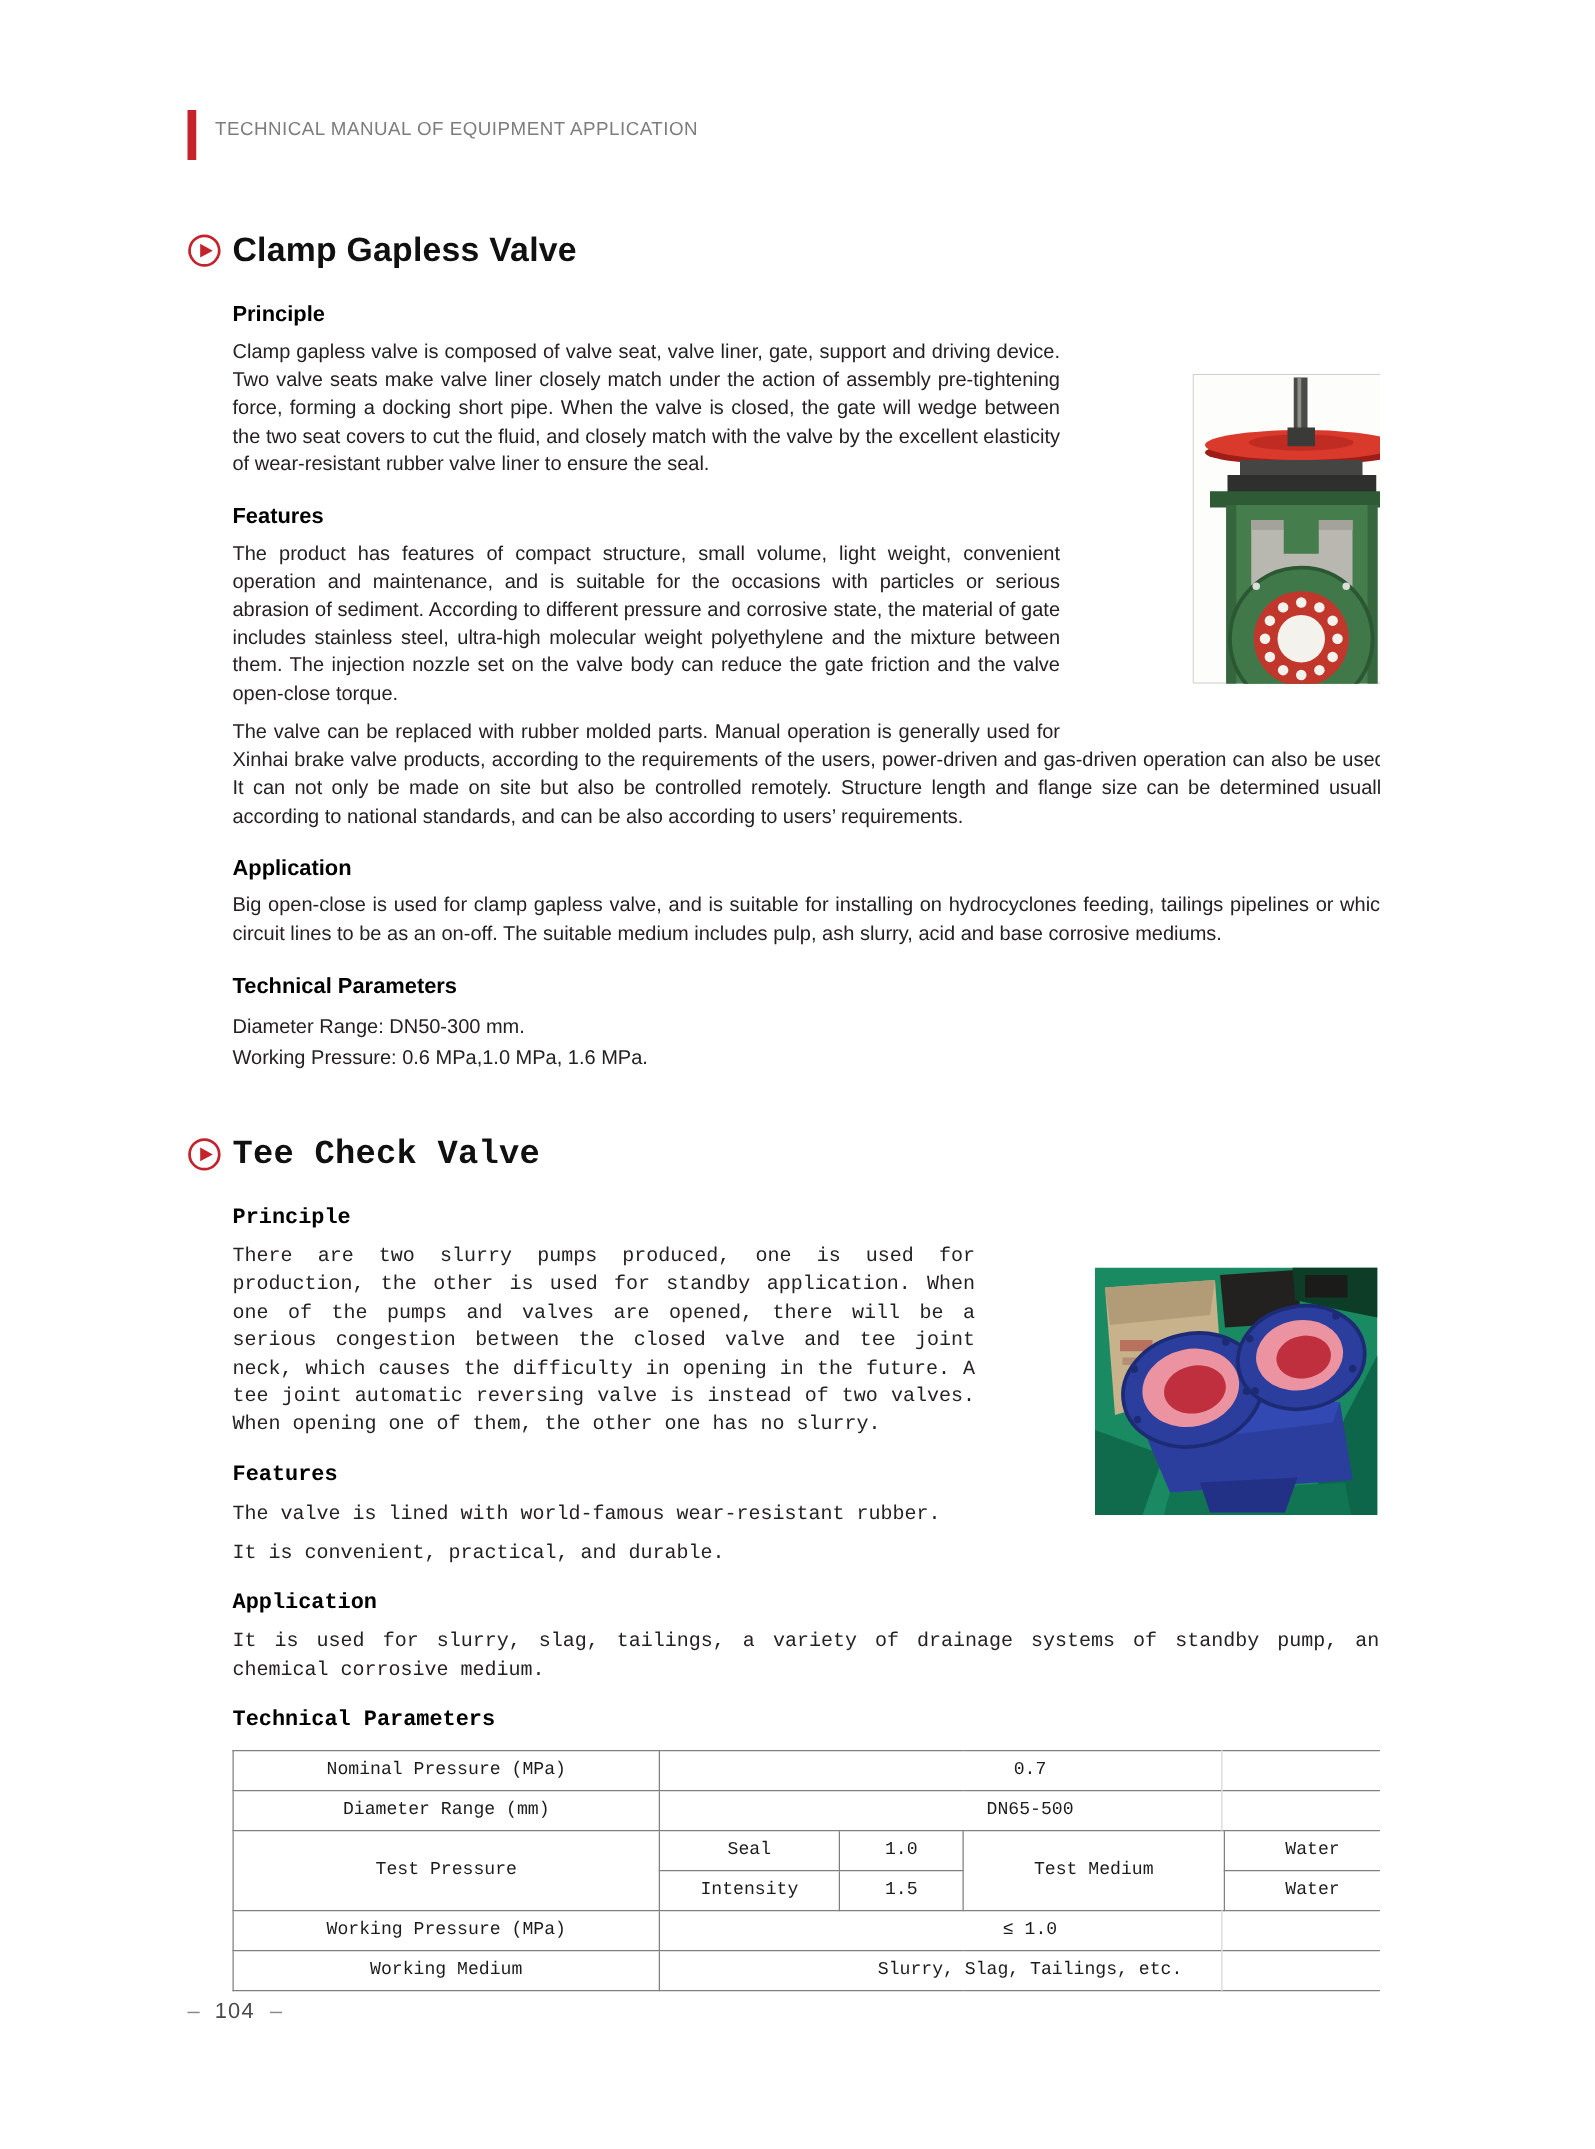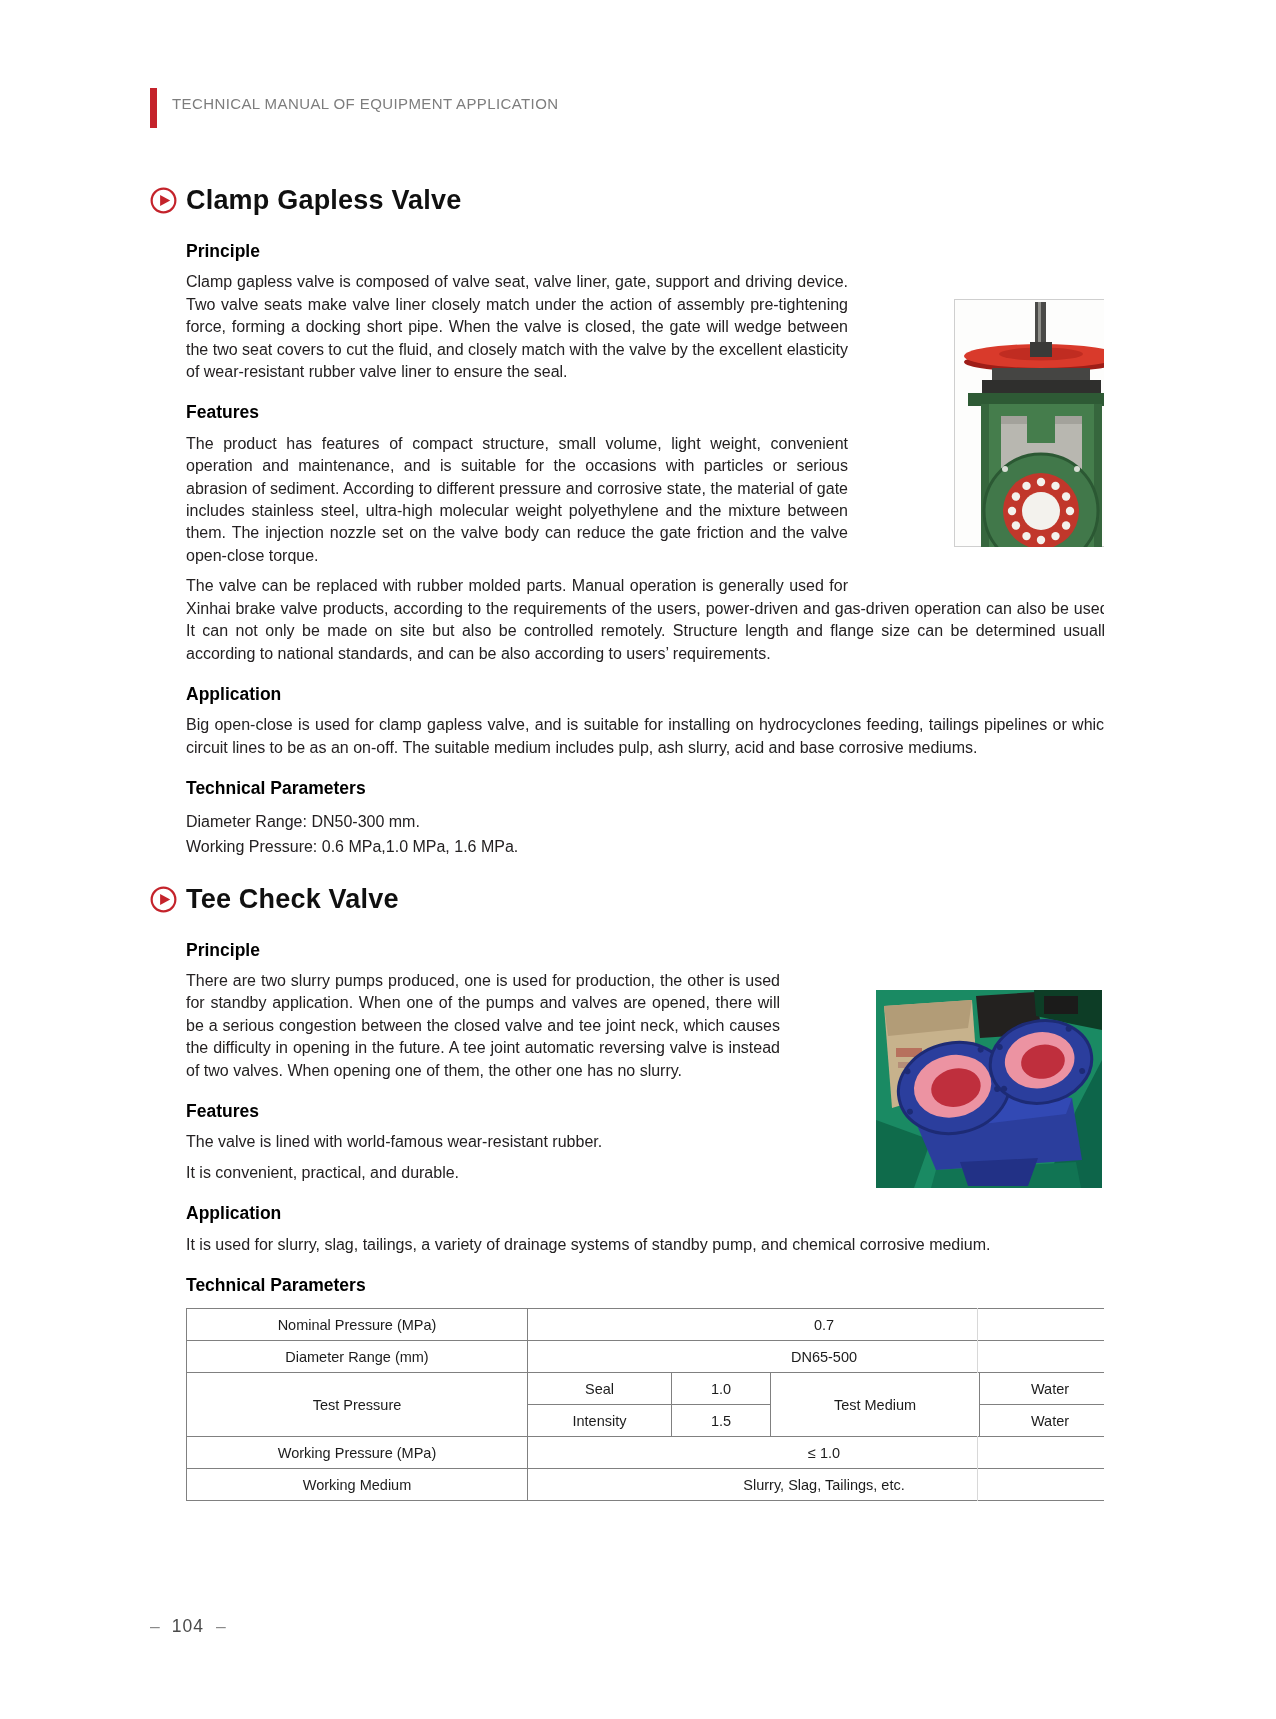--- a/index.html
+++ b/index.html
@@ -23,31 +23,31 @@
   .section-body h3 { font-size:17.5px; font-weight:bold; color:#000; margin:18px 0 9px 0; text-align:left; }
   .section-body h3.first { margin-top:24px; }
   .section-body p { margin:0 0 8px 0; }
 
   .photo-float-clamp { float:right; width:176px; height:248px; margin:28px -17px 40px 106px; }
   .photo-float-tee   { float:right; width:226px; height:198px; margin:20px 11px 16px 96px; }
   .photo-float-clamp svg, .photo-float-tee svg { display:block; width:100%; height:100%; }
 
   .tech-lines p { margin:0; line-height:25px; text-align:left; }
 
-  .section-tee { margin-top:25px; }
+  .section-tee { margin-top:50px;font-family:Liberation Mono, monospace; }
 
   
   .params-table { border-collapse:collapse; width:934px; margin-top:12px;
                   font-size:14.5px; color:#1c1c1c; table-layout:fixed; }
   .params-table td { border:1.5px solid #808080; text-align:center; vertical-align:middle;
                      padding:3px 20px; height:25px; position:relative; line-height:18px; }
   .params-table td.split::after { content:""; position:absolute; top:-1px; bottom:-1px;
                      left:75.9%; width:1px; background:#d8d8d8; }
 
-  .doc-footer { position:absolute; left:150px; top:1598px; font-size:17.5px; color:#4a4a4a;margin-top:18px; }
+  .doc-footer { position:absolute; left:150px; top:1598px; font-size:17.5px; color:#4a4a4a; }
   .doc-footer .dash { color:#8a8a8a; }
   .doc-footer .num { margin:0 12px; letter-spacing:1px; }
 </style>
 </head>
 <body>
 
 <div class="page">
 
   <div class="doc-header">
     <div class="header-rule"></div>

